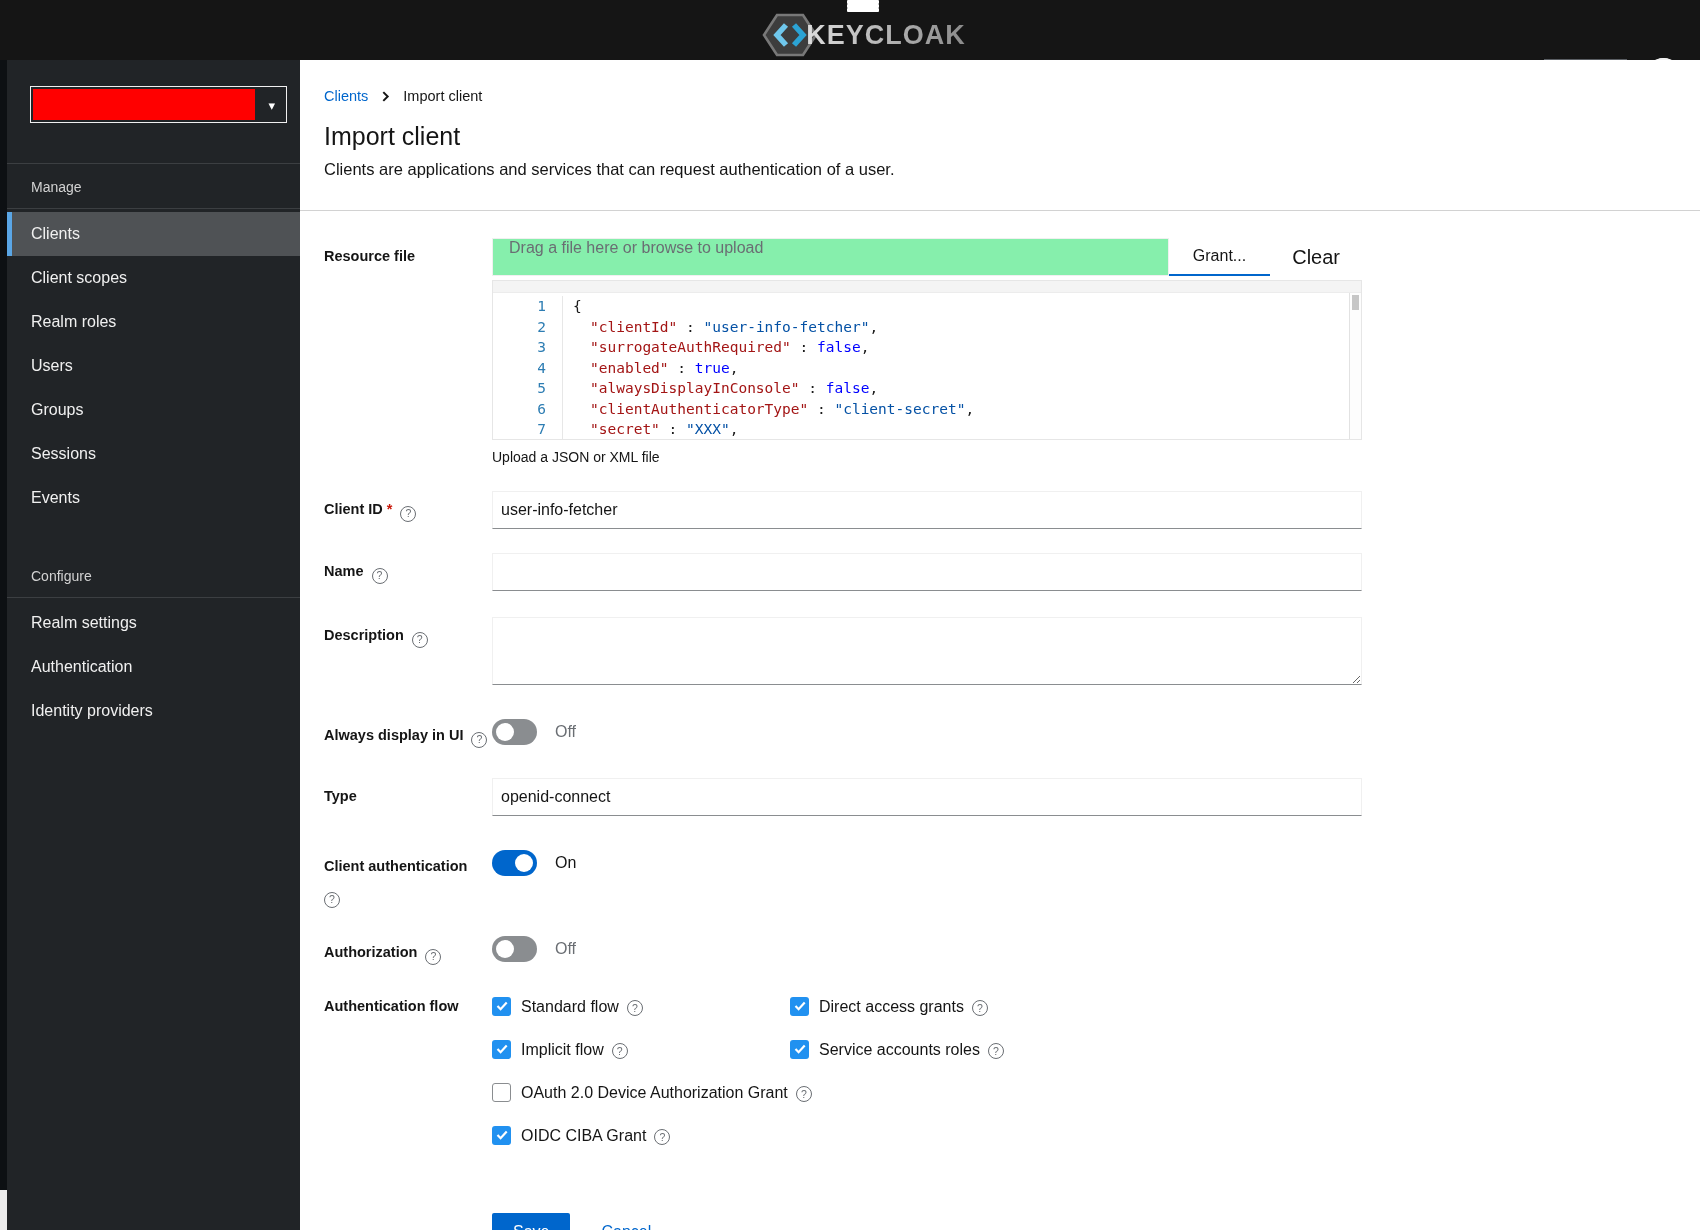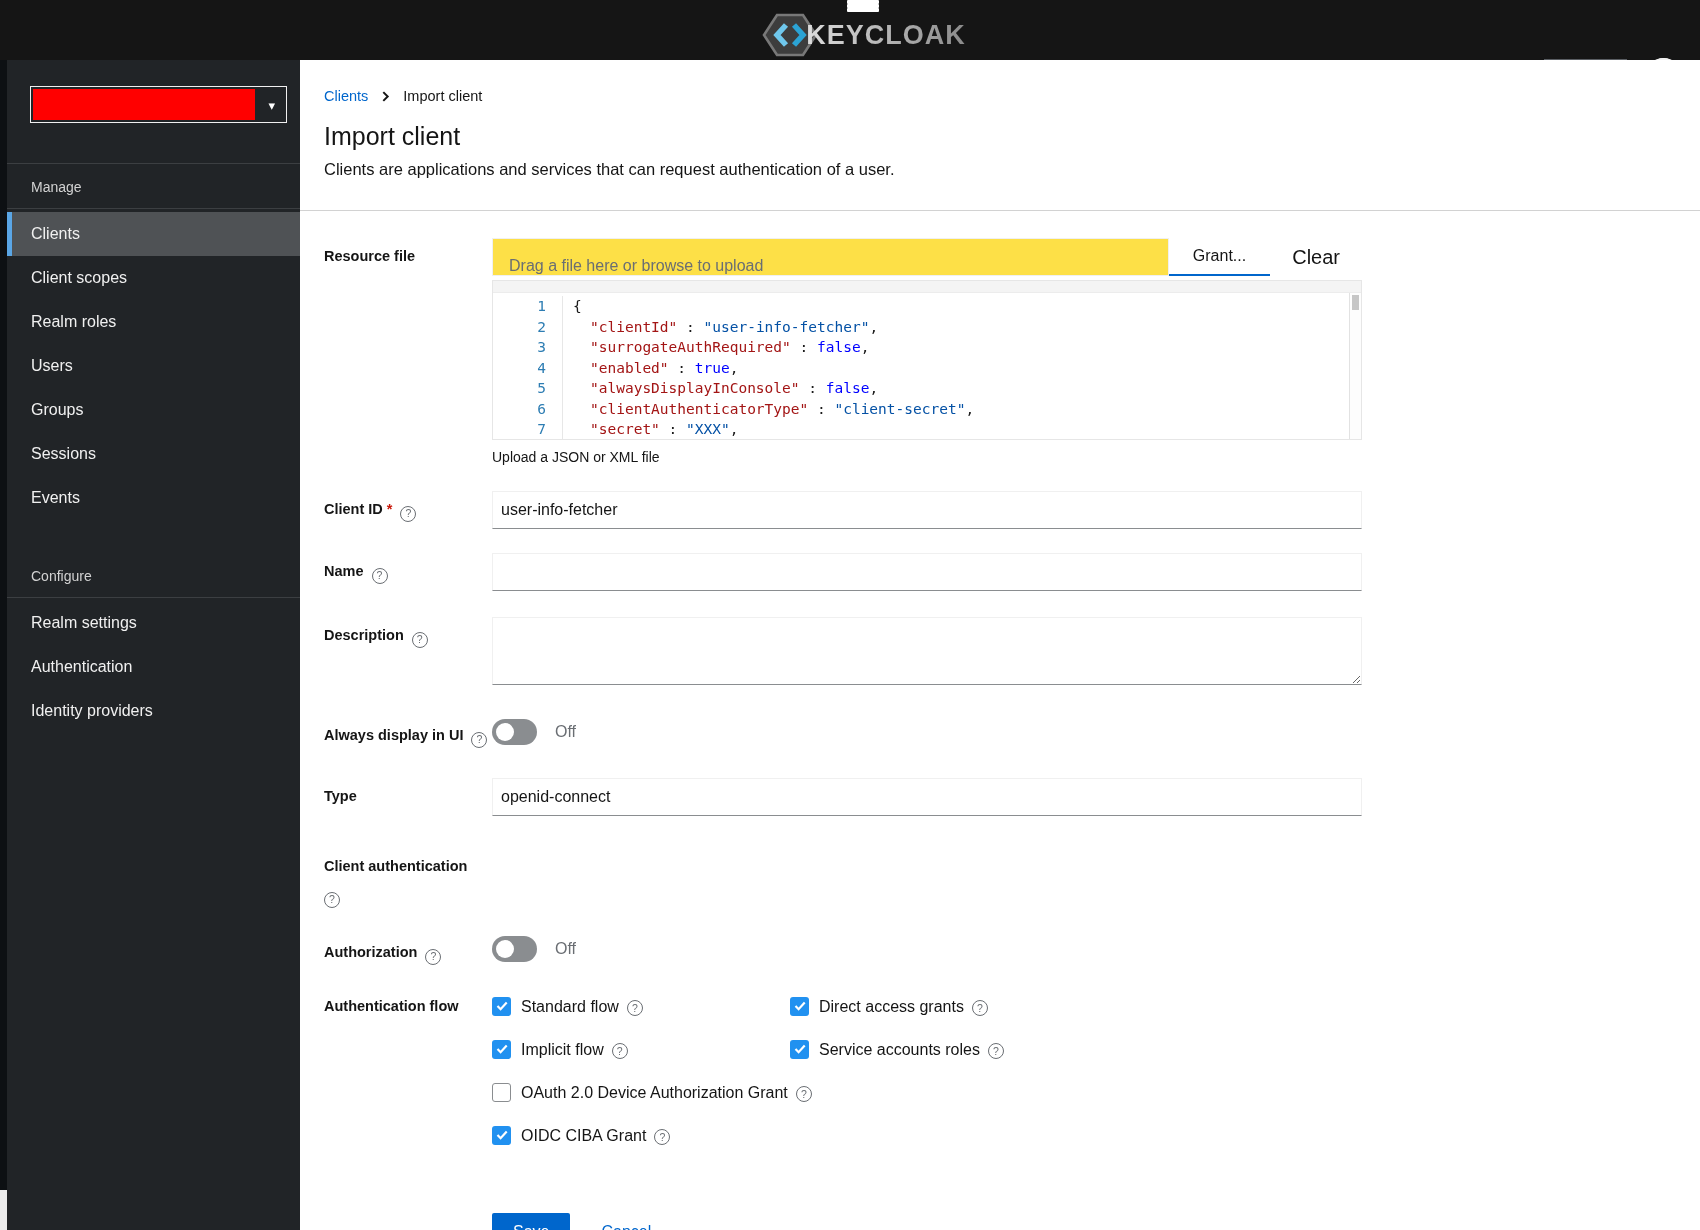--- a/index.html
+++ b/index.html
@@ -52,21 +52,21 @@
   .form-row.mb30 { margin-bottom:30px; }
   .form-row.mb32 { margin-bottom:32px; }
   .form-label { width:168px; flex:none; padding-top:9px; font-size:14.5px; font-weight:bold; color:#151515; line-height:1.3; }
   .form-label .req { color:#c9190b; margin-left:4px; }
   .form-control { width:870px; flex:none; }
   .help-icon { display:inline-flex; width:16px; height:16px; border:1px solid #6a6e73; border-radius:50%; color:#6a6e73; font-size:10.5px; font-weight:normal; align-items:center; justify-content:center; margin-left:8px; vertical-align:-3px; background:#fff; }
   .help-block { display:inline-flex; margin-left:0; margin-top:16px; }
 
   
   .upload-row { display:flex; height:38px; }
-  .upload-dropzone { flex:1; background:#fde047; border:1px solid #f0f0f0; display:flex; align-items:flex-end; padding:0 16px; color:#6a6e73; font-size:16px; cursor:pointer; }
+  .upload-dropzone { flex:1; background:#86efac; border:1px solid #f0f0f0; display:flex; align-items:flex-start; padding:0 16px; color:#6a6e73; font-size:16px; cursor:pointer; }
   .btn-browse { background:#fff; border:none; border-bottom:2px solid #0066cc; padding:0 24px; font-size:16px; color:#151515; font-family:inherit; cursor:pointer; }
   .btn-clear { background:#fff; border:none; padding:0 22px; font-size:20px; color:#151515; font-family:inherit; cursor:pointer; }
 
   
   .code-editor { margin-top:4px; border:1px solid #e6e6e6; background:#fff; position:relative; }
   .editor-band { height:12px; background:#f4f4f4; border-bottom:1px solid #ececec; }
   .editor-body { position:relative; height:146px; overflow:hidden; padding-top:3px; font-family:"DejaVu Sans Mono","Liberation Mono",monospace; font-size:14.5px; line-height:20.5px; }
   .code-line { display:flex; }
   .code-line .ln { width:70px; flex:none; text-align:right; padding-right:16px; color:#2d7db3; border-right:1px solid #e7e7e7; }
   .code-line .code { padding-left:10px; white-space:pre; color:#1b1b1b; }
@@ -302,20 +302,28 @@
       <div class="form-control">
         <input class="text-input" type="text" value="openid-connect" style="">
       </div>
     </div>
 
     <div class="form-row">
       <div class="form-label">
         <span>Client authentication</span><br>
         <span class="help-icon help-block">?</span>
       </div>
+      <div class="form-control">
+        <div class="switch-row">
+          <div class="switch on">
+              <div class="knob"></div>
+            </div>
+          <span class="switch-state on">On</span>
+        </div>
+      </div>
     </div>
 
     <div class="form-row mb30">
       <div class="form-label">
         <span>Authorization</span><span class="help-icon">?</span>
       </div>
       <div class="form-control">
         <div class="switch-row">
           <div class="switch">
               <div class="knob"></div>

